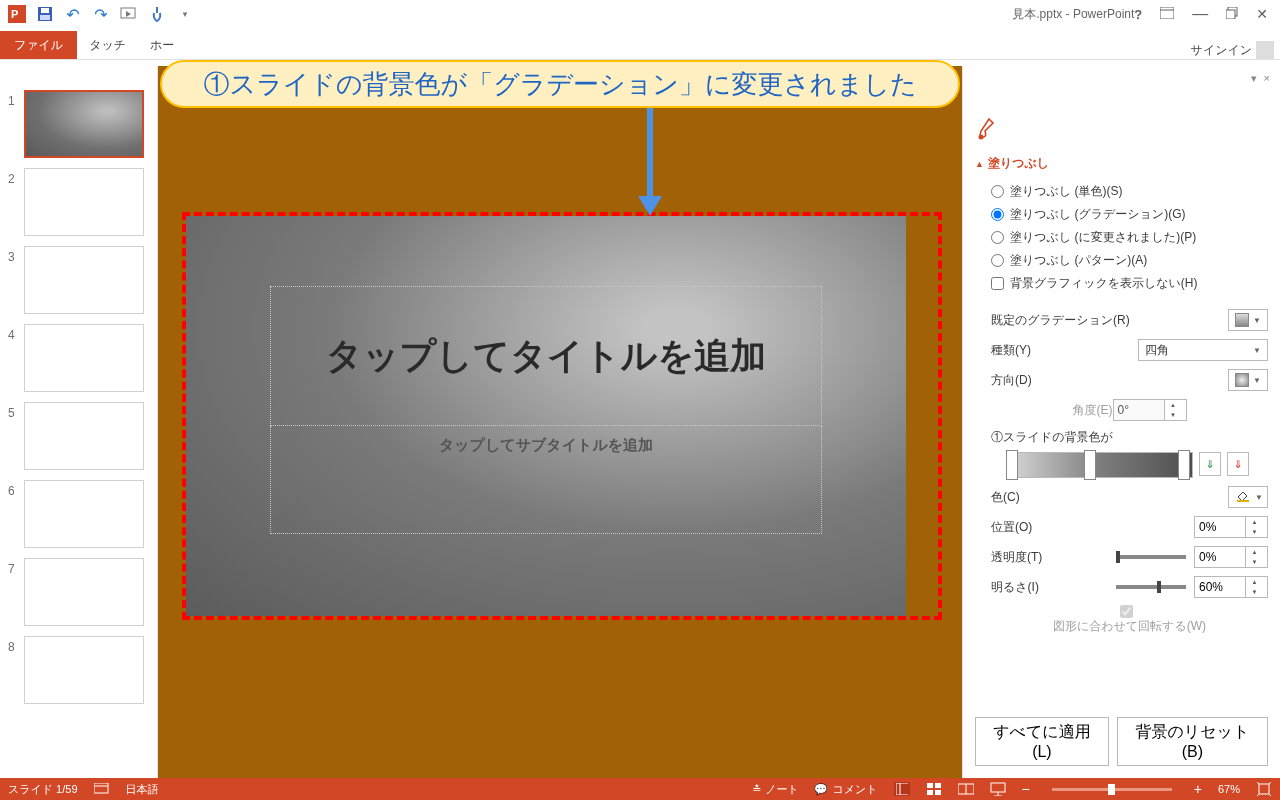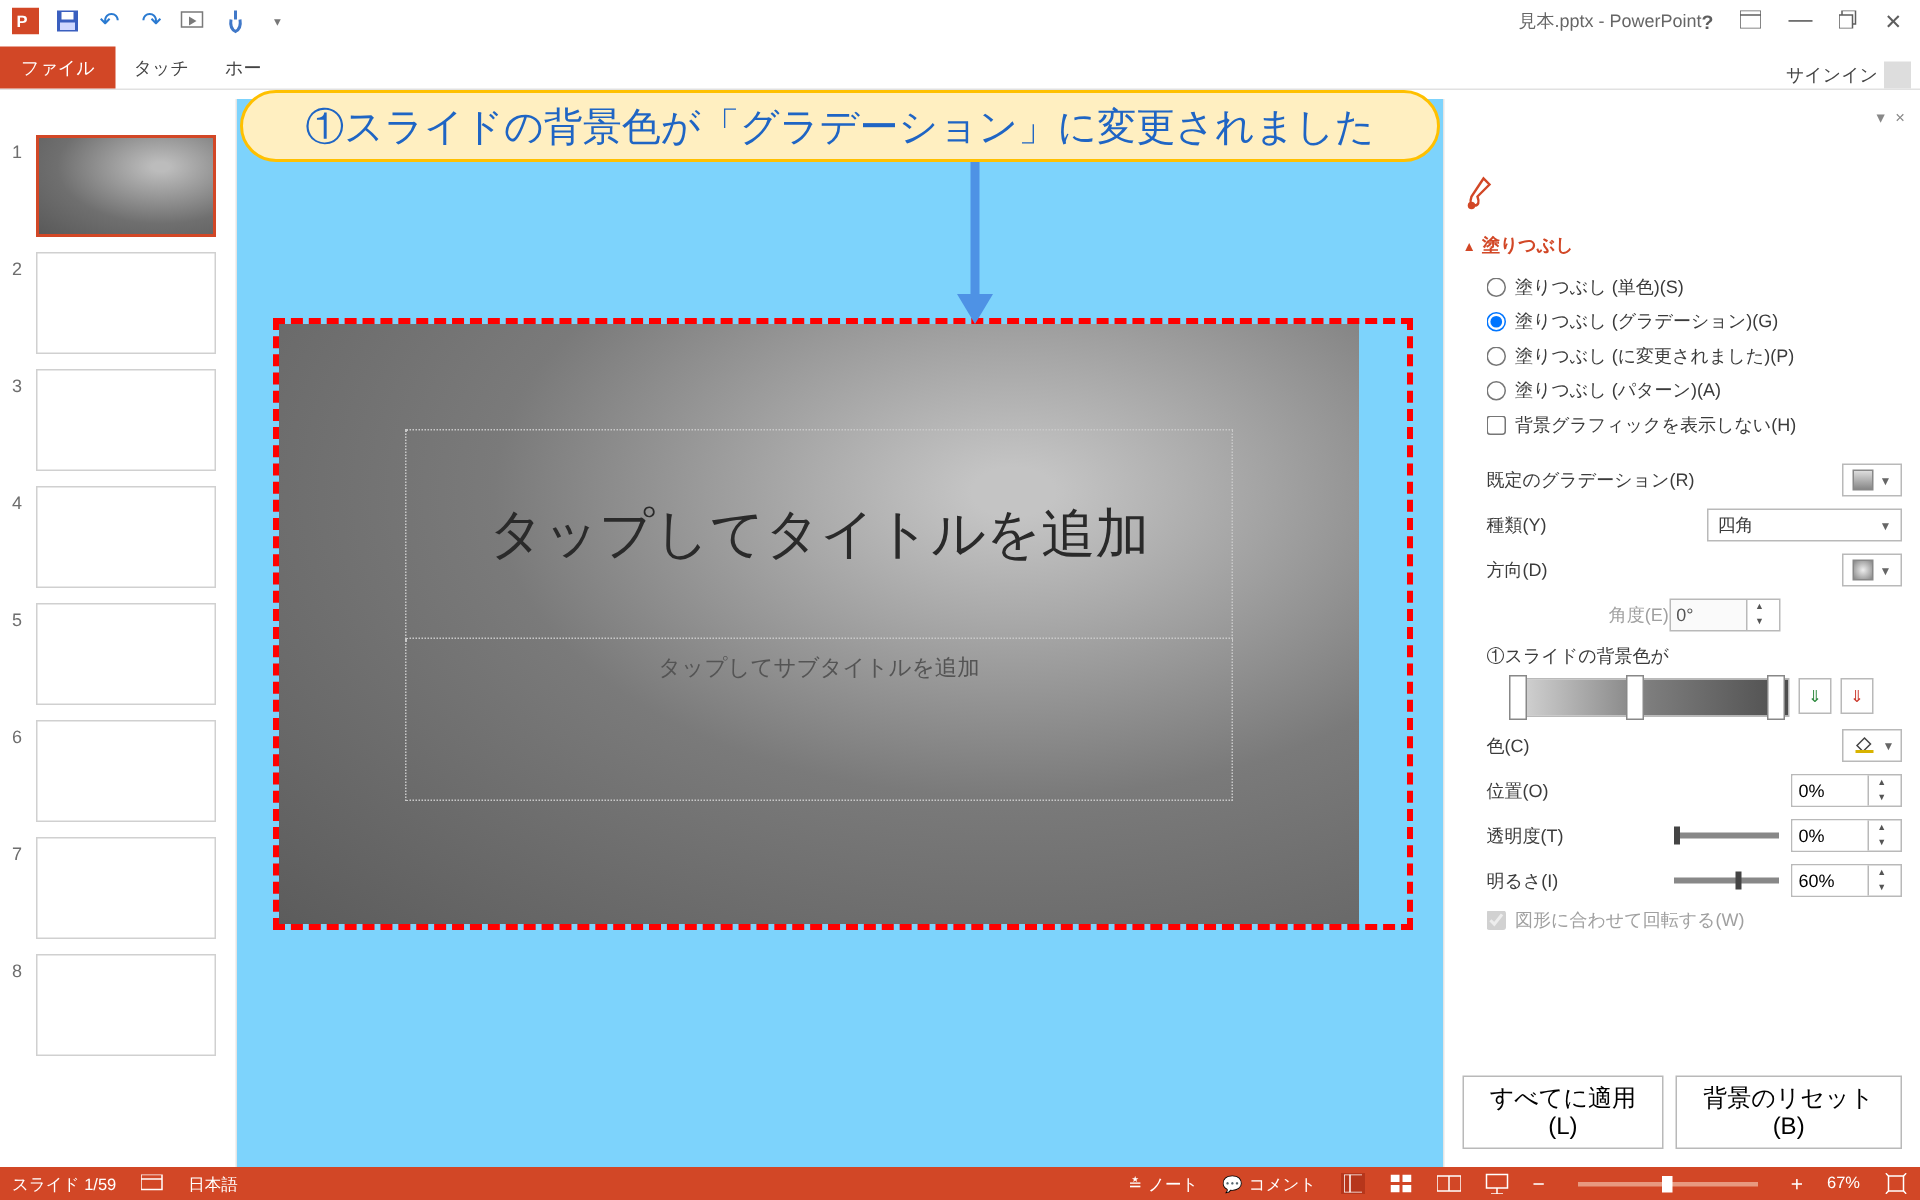--- a/index.html
+++ b/index.html
@@ -17,21 +17,21 @@
 .callout { position: absolute; left: 160px; top: 60px; width: 800px; height: 48px; background: #FFEFC1; border: 2px solid #FFC000; border-radius: 26px; display: flex; align-items: center; justify-content: center; font-size: 26px; color: #1f65c4; font-weight: 500; z-index: 20; }
 .callout-arrow { position:absolute; left: 643px; top: 108px; width: 14px; height: 108px; z-index:19; }
 .callout-arrow .shaft { position:absolute; left:4px; top:0; width:6px; height:92px; background:#4e92e5;}
 .callout-arrow .head { position:absolute; left:-5px; top:88px; width:0;height:0; border-left:12px solid transparent;border-right:12px solid transparent;border-top:20px solid #4e92e5;}
 .workspace { position: absolute; top: 66px; left: 0; right: 0; bottom: 22px; display: flex; }
 .thumbs { width: 158px; background: #fff; border-right: 1px solid #e5e5e5; padding: 24px 8px 8px 8px; overflow: hidden; }
 .thumb-wrap { display:flex; align-items:flex-start; margin-bottom: 10px; }
 .thumb-num { width: 16px; font-size: 12px; color: #6e6e6e; padding-top: 4px; }
 .thumb { width: 120px; height: 68px; border: 1px solid #d0d0d0; background: #fff; }
 .thumb.selected { border: 2px solid #D24726; background: radial-gradient(ellipse at 70% 30%, #bcbcbc 5%, #6f6f6f 60%, #595959 100%); }
-.editor { flex: 1; background: #7dd3fc; position: relative; padding: 28px 20px; }
+.editor { flex: 1; background: #a16207; position: relative; padding: 28px 20px; font-weight: bold; }
 .side-panel { width: 318px; border-left: 1px solid #e5e5e5; background: #fff; padding: 4px 12px 8px 12px; display:flex; flex-direction:column; position:relative;}
 .side-panel .close-row { position:absolute; right:8px; top:6px; color:#888; font-size:11px; letter-spacing:2px;}
 .slide-dashed { border: 4px dashed #ff0000; padding: 0; }
 .slide-canvas { width: 720px; height: 400px; background: radial-gradient(ellipse at 68% 28%, #c4c4c4 4%, #7a7a7a 50%, #5c5c5c 100%); position: relative; }
 .title-ph { position:absolute; left:84px; top:70px; width:552px; height:140px; border:1px dotted #c9c9c9; display:flex; align-items:center; justify-content:center; font-size:36px; color:#2a2a2a; }
 .sub-ph { position:absolute; left:84px; top:210px; width:552px; height:108px; border:1px dotted #c9c9c9; border-top:none; display:flex; align-items:flex-start; justify-content:center; padding-top:10px; font-size:15px; color:#545454;}
 .panel-title { color:#D24726; font-size:16px; padding: 14px 2px 6px 2px; font-weight:500; visibility:hidden; }
 .paint-ico { width:24px; height:24px; margin: 6px 0 10px 0; position:relative;}
 .paint-ico svg{display:block}
 .section-head { color:#D24726; font-weight:bold; font-size:12px; padding: 4px 0 8px 0; }
@@ -301,21 +301,21 @@
           </span>
         <span class="spin">
             <input value="60%" style="">
             <span class="btns">
               <span>▲</span>
               <span>▼</span>
             </span>
           </span>
       </span>
     </div>
-    <label class="opt-row disabled" style="color:#a0a0a0;">
+    <label class="opt-row disabled" style="color:#a0a0a0;flex-direction:column;">
         <input type="checkbox" checked="" disabled="" style="">
         <span>図形に合わせて回転する(W)</span>
       </label>
 
     <div class="panel-buttons">
       <button class="btn">すべてに適用(L)</button>
       <button class="btn">背景のリセット(B)</button>
     </div>
   </div>
 </div>

